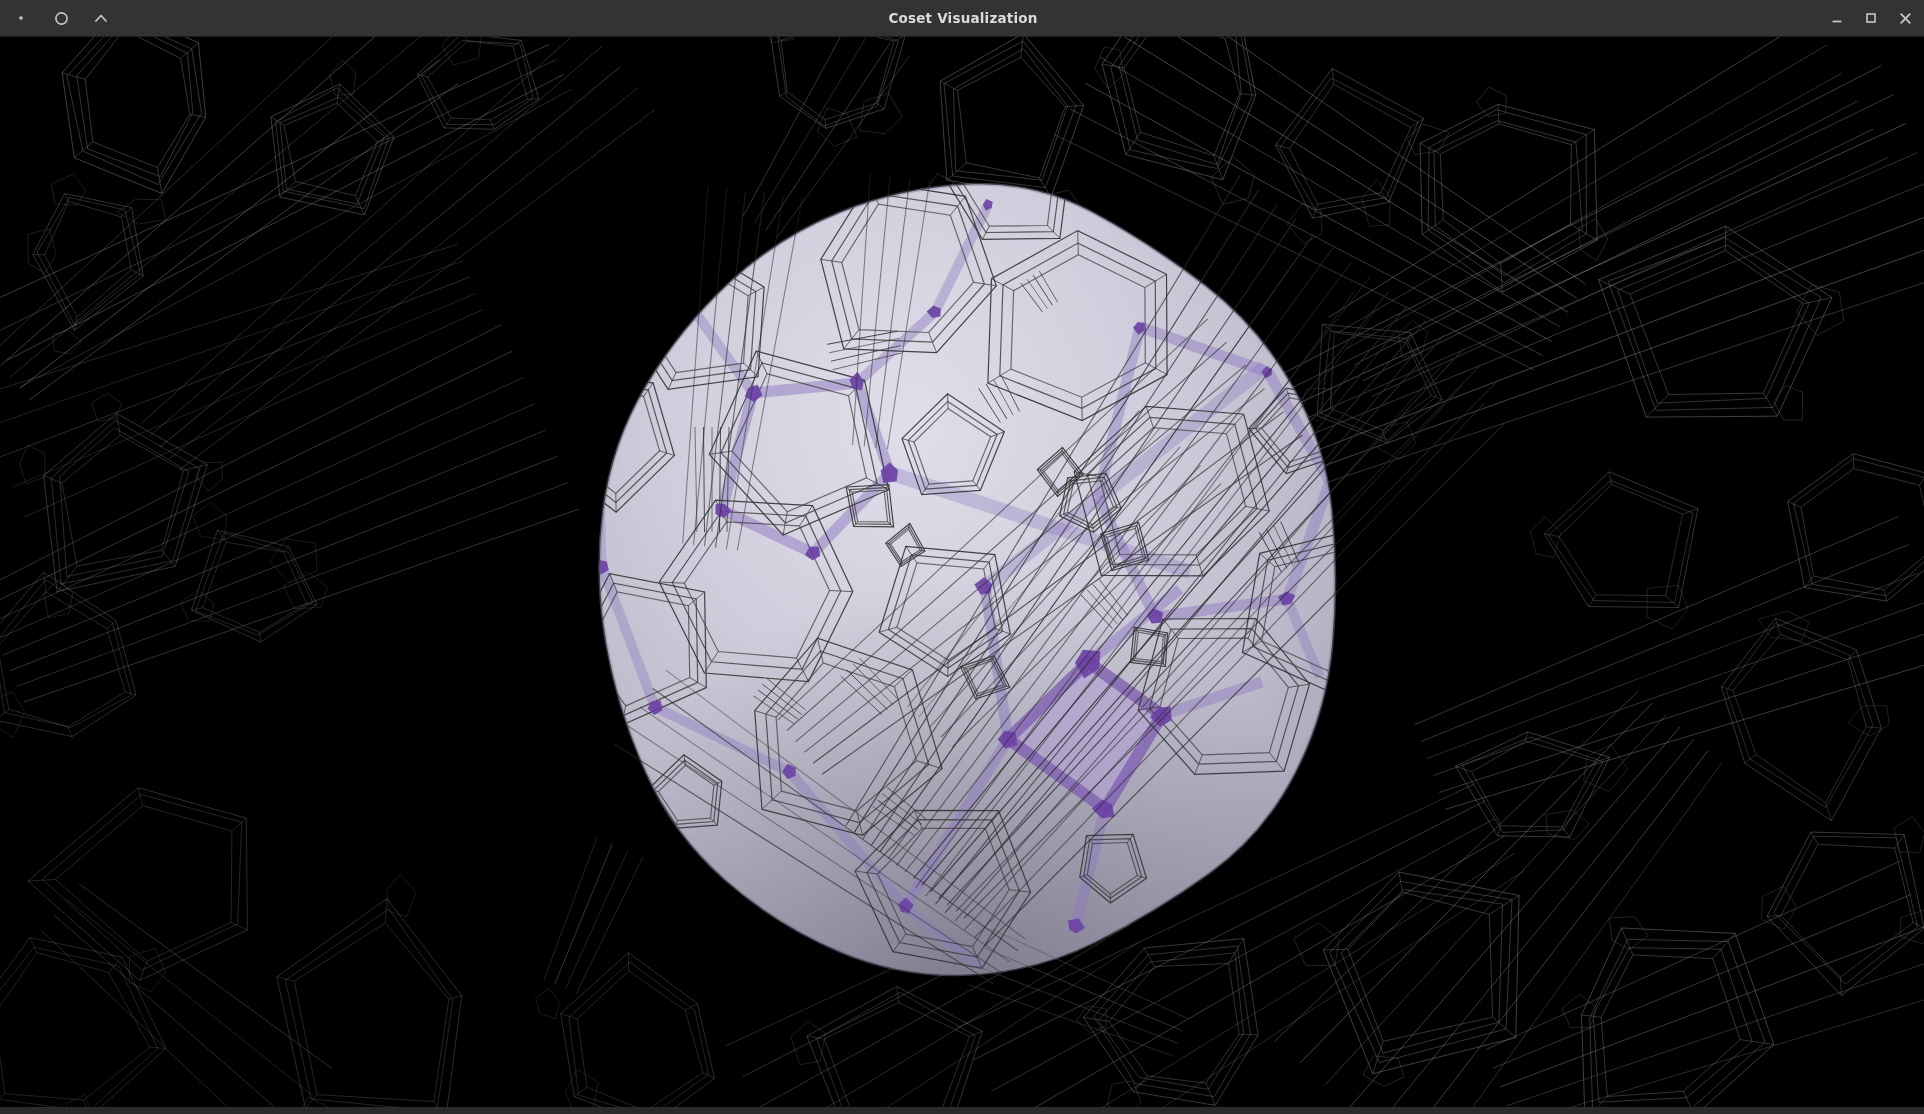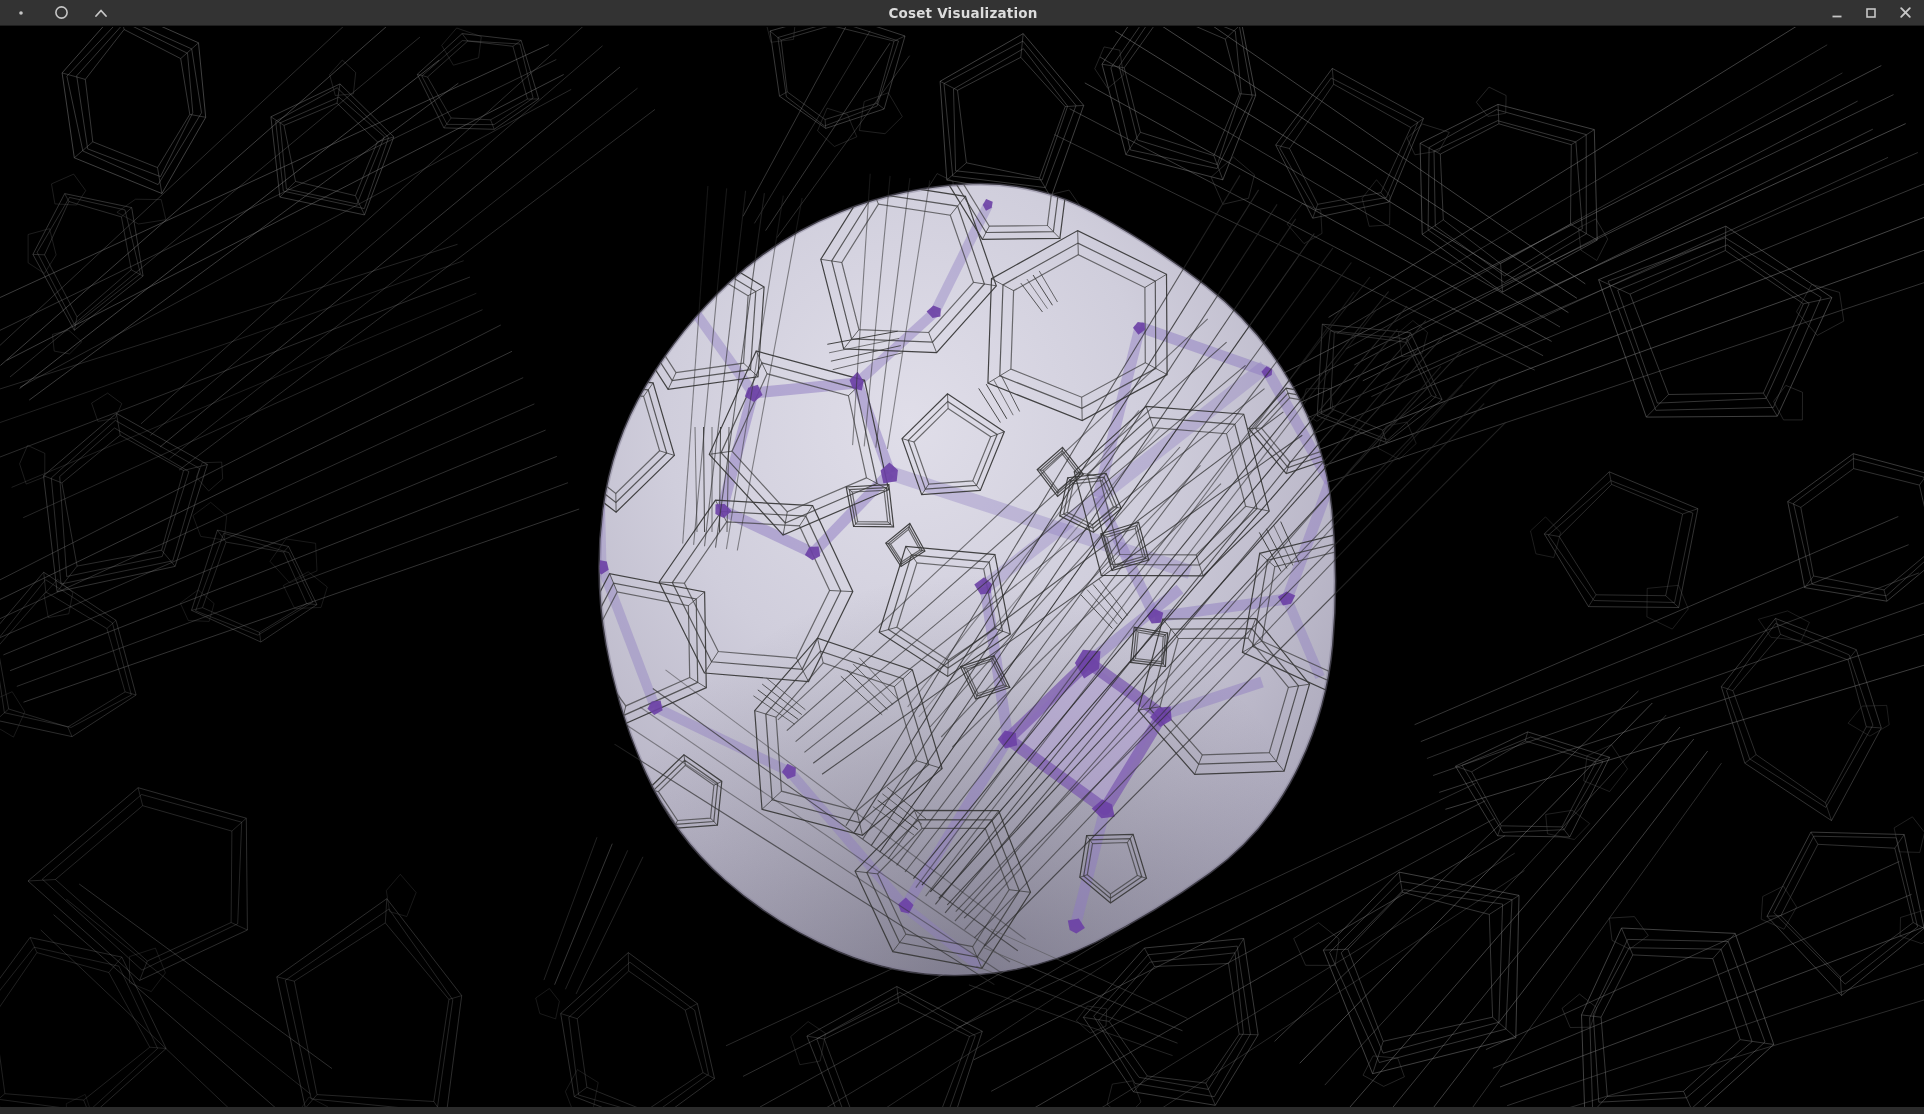--- a/index.html
+++ b/index.html
@@ -3,21 +3,21 @@
 <meta charset="utf-8">
 <style>
   html,body{margin:0;padding:0;}
   body{
     width:1924px;height:1114px;overflow:hidden;position:relative;
     background:var(--bg,#000);
     font-family:"DejaVu Sans", sans-serif;
     -webkit-font-smoothing:antialiased;
   }
   .titlebar{
-    position:absolute;top:0;left:0;width:100%;height:26px;
+    position:absolute;top:0;left:0;width:100%;height:37px;
     background:var(--tb-bg,#333);
     border-bottom:1px solid #1e1e1e;
     display:flex;align-items:center;
     z-index:10;box-sizing:border-box;
     user-select:none;
   }
   .tb-left{display:flex;align-items:center;gap:22px;padding-left:12px;width:280px;}
   .tb-right{display:flex;align-items:center;gap:16px;padding-right:10px;width:280px;justify-content:flex-end;}
   .tb-title{
     flex:1;text-align:center;

